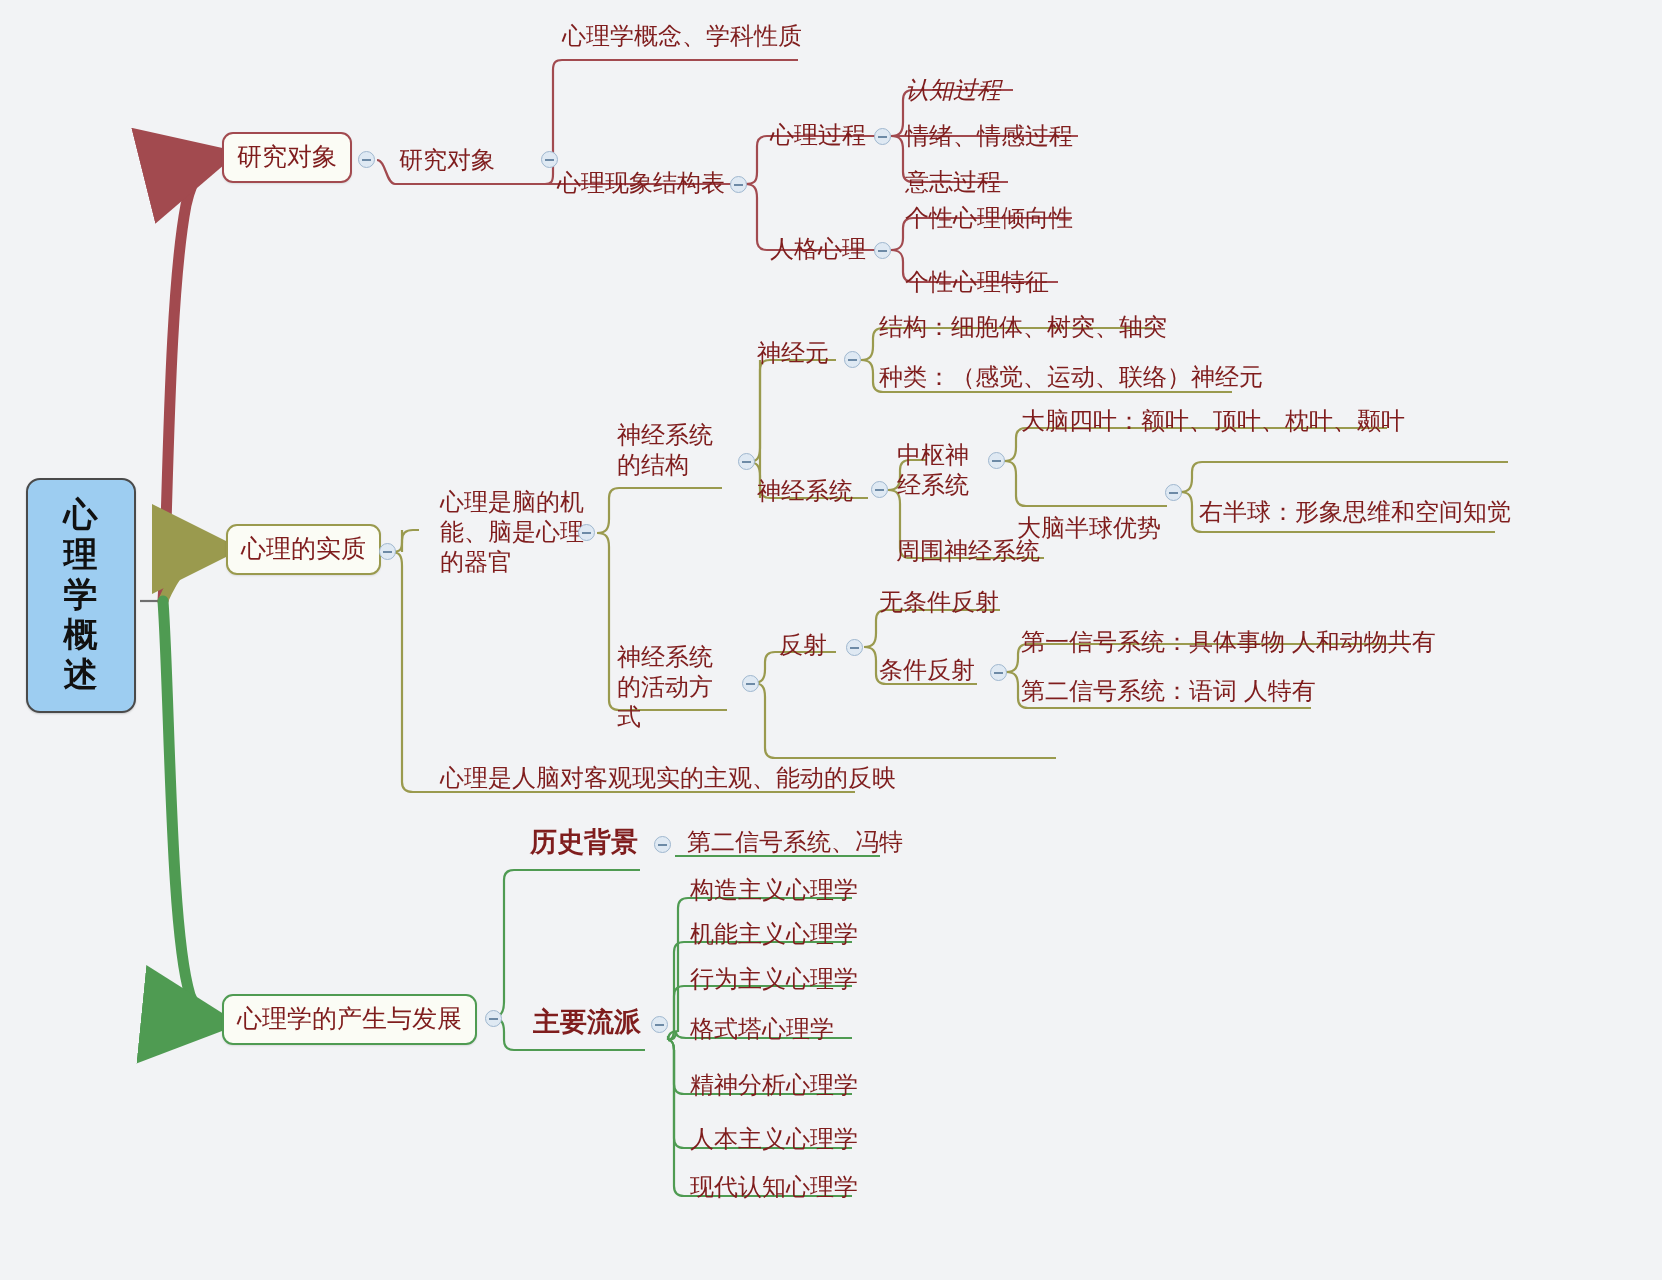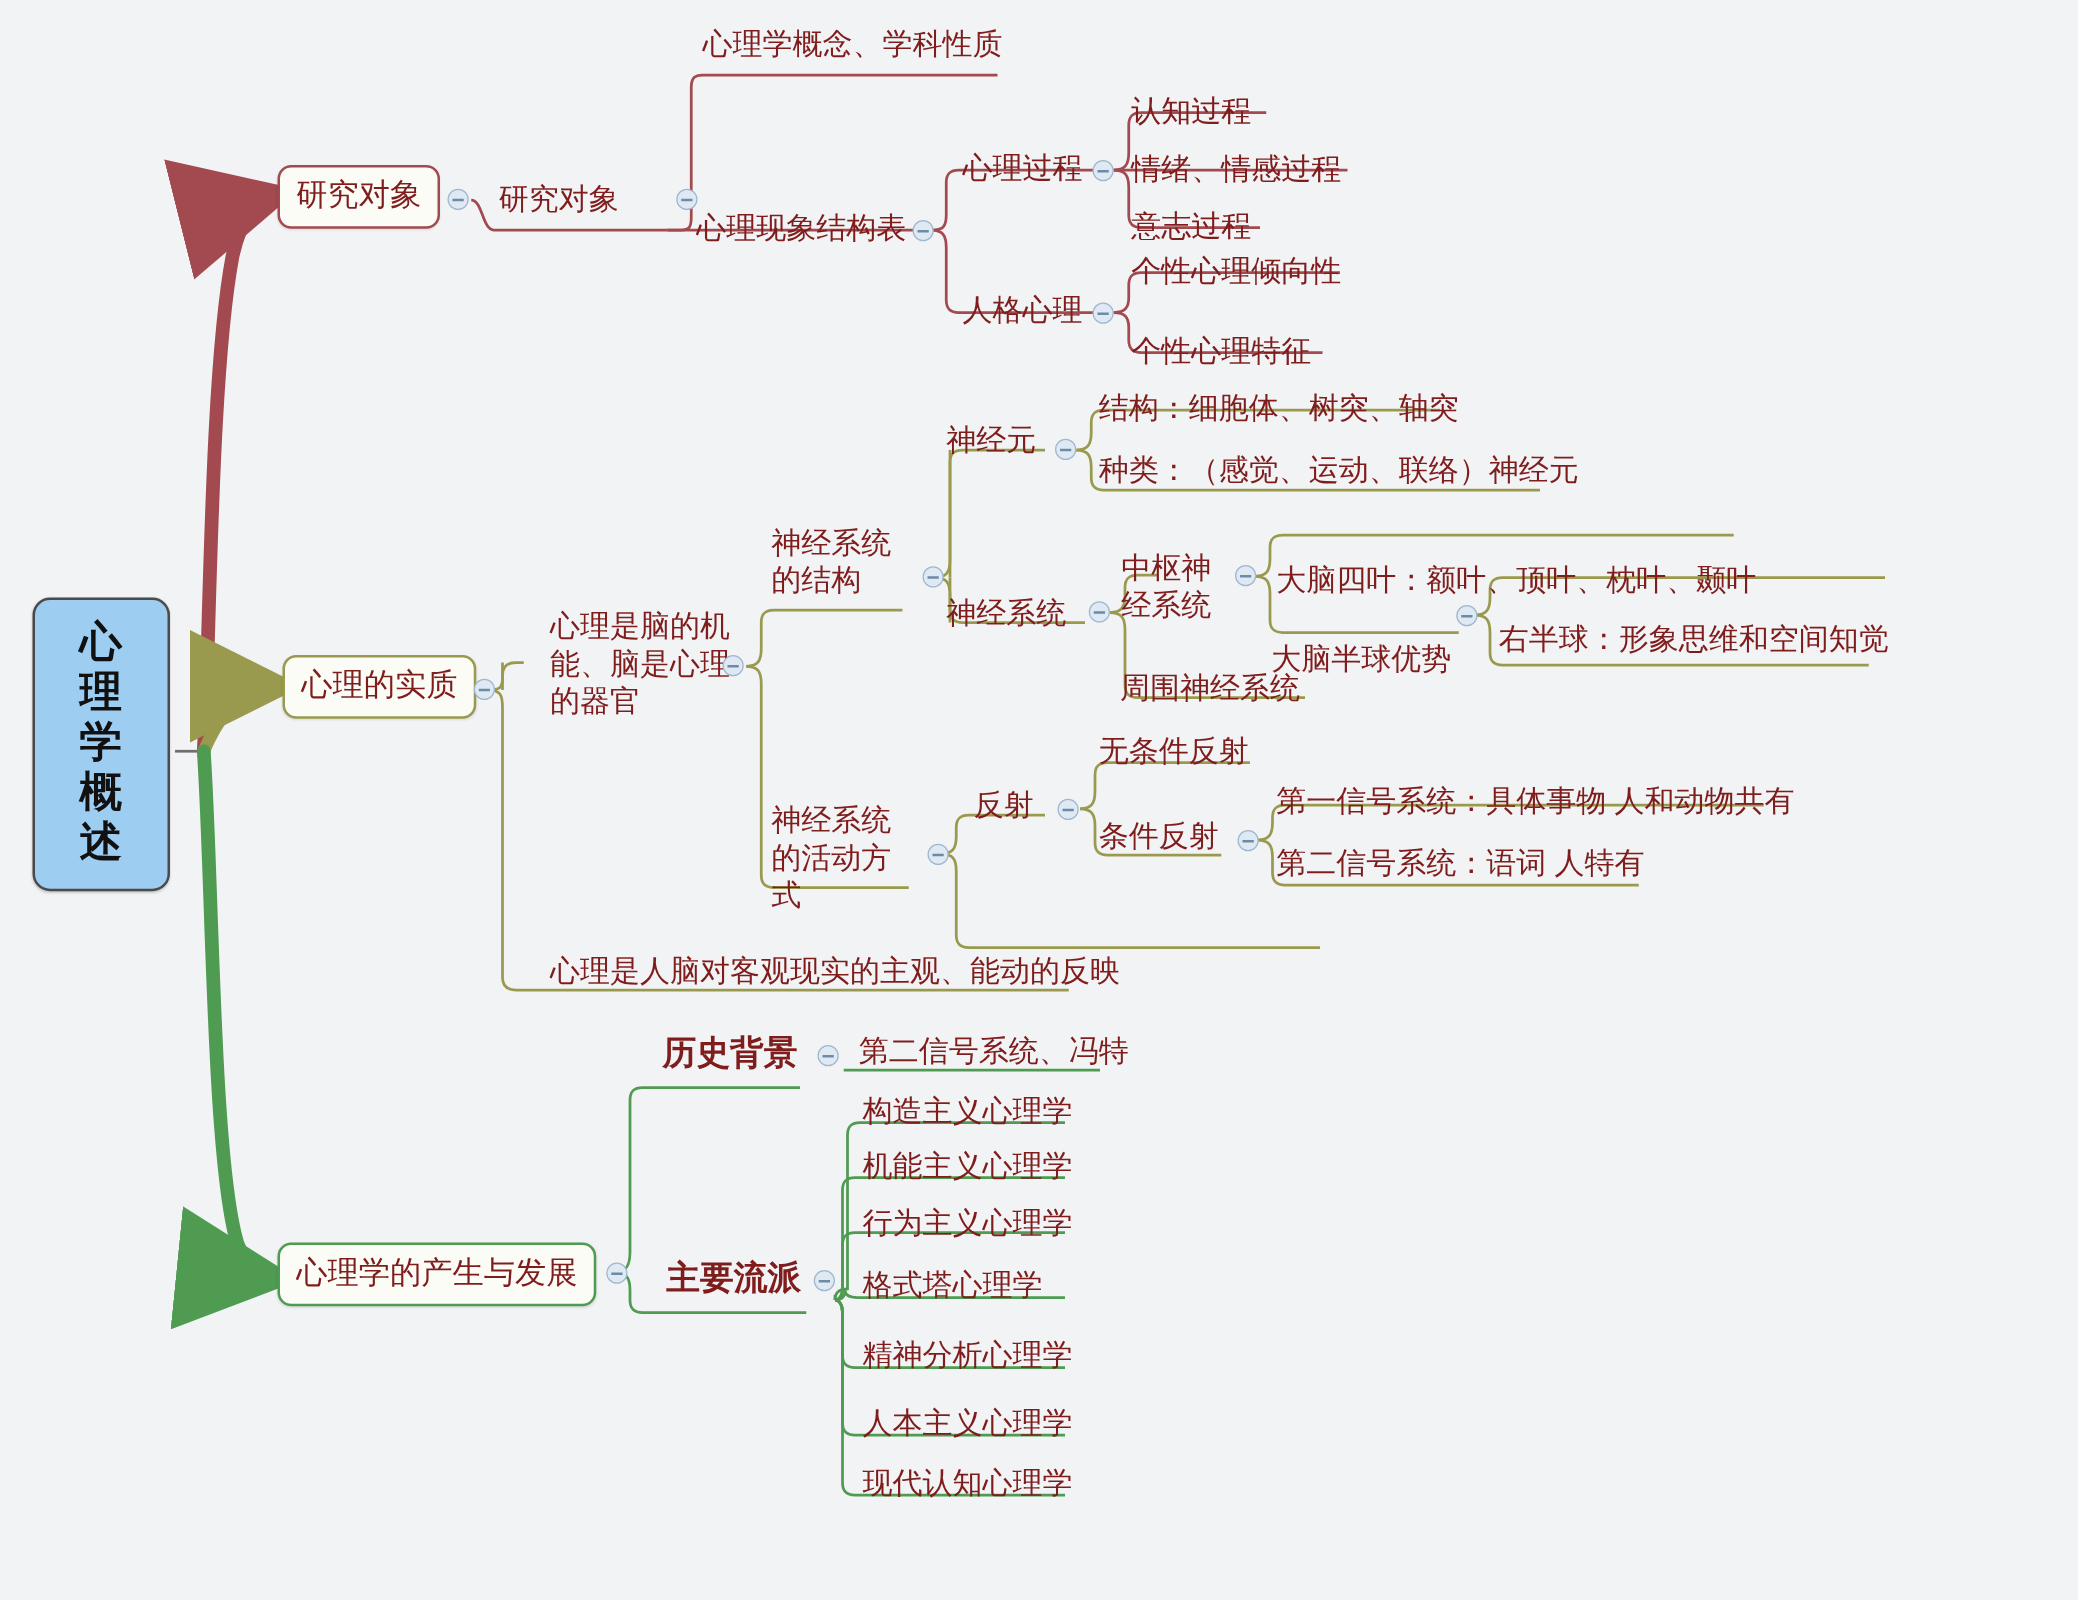--- a/index.html
+++ b/index.html
@@ -177,21 +177,21 @@
   <div class="toggle" style="left:541px;top:151px;"></div>
 
   <div class="node txt" style="left:562px;top:21px;">心理学概念、学科性质</div>
 
   <div class="node txt" style="left:557px;top:168px;">心理现象结构表</div>
   <div class="toggle" style="left:730px;top:176px;"></div>
 
   <div class="node txt" style="left:770px;top:120px;">心理过程</div>
   <div class="toggle" style="left:874px;top:128px;"></div>
 
-  <div class="node txt" style="left:905px;top:75px;">认知过程</div>
+  <div class="node txt" style="left:905px;top:75px;font-style:italic;">认知过程</div>
   <div class="node txt" style="left:905px;top:121px;">情绪、情感过程</div>
   <div class="node txt" style="left:905px;top:167px;">意志过程</div>
 
   <div class="node txt" style="left:770px;top:234px;">人格心理</div>
   <div class="toggle" style="left:874px;top:242px;"></div>
 
   <div class="node txt" style="left:905px;top:203px;">个性心理倾向性</div>
   <div class="node txt" style="left:905px;top:267px;">个性心理特征</div>
 
   <div class="node boxed olive" style="left:226px;top:524px;">心理的实质</div>
@@ -208,21 +208,21 @@
 
   <div class="node txt" style="left:879px;top:362px;">种类：（感觉、运动、联络）神经元</div>
   <div class="node txt" style="left:879px;top:312px;">结构：细胞体、树突、轴突</div>
 
   <div class="node txt" style="left:757px;top:476px;">神经系统</div>
   <div class="toggle" style="left:871px;top:481px;"></div>
 
   <div class="node txt two" style="left:897px;top:440px;width:88px;">中枢神经系统</div>
   <div class="toggle" style="left:988px;top:452px;"></div>
 
-  <div class="node txt" style="left:1021px;top:406px;margin-top:44px;">大脑四叶：额叶、顶叶、枕叶、颞叶</div>
+  <div class="node txt" style="left:1021px;top:406px;">大脑四叶：额叶、顶叶、枕叶、颞叶</div>
 
   <div class="node txt" style="left:1017px;top:477px;margin-top:36px;">大脑半球优势</div>
   <div class="toggle" style="left:1165px;top:484px;"></div>
 
   <div class="node txt" style="left:1199px;top:497px;">右半球：形象思维和空间知觉</div>
 
   <div class="node txt" style="left:896px;top:536px;">周围神经系统</div>
 
   <div class="node txt two" style="left:617px;top:642px;width:112px;">神经系统的活动方式</div>
   <div class="toggle" style="left:742px;top:675px;"></div>

